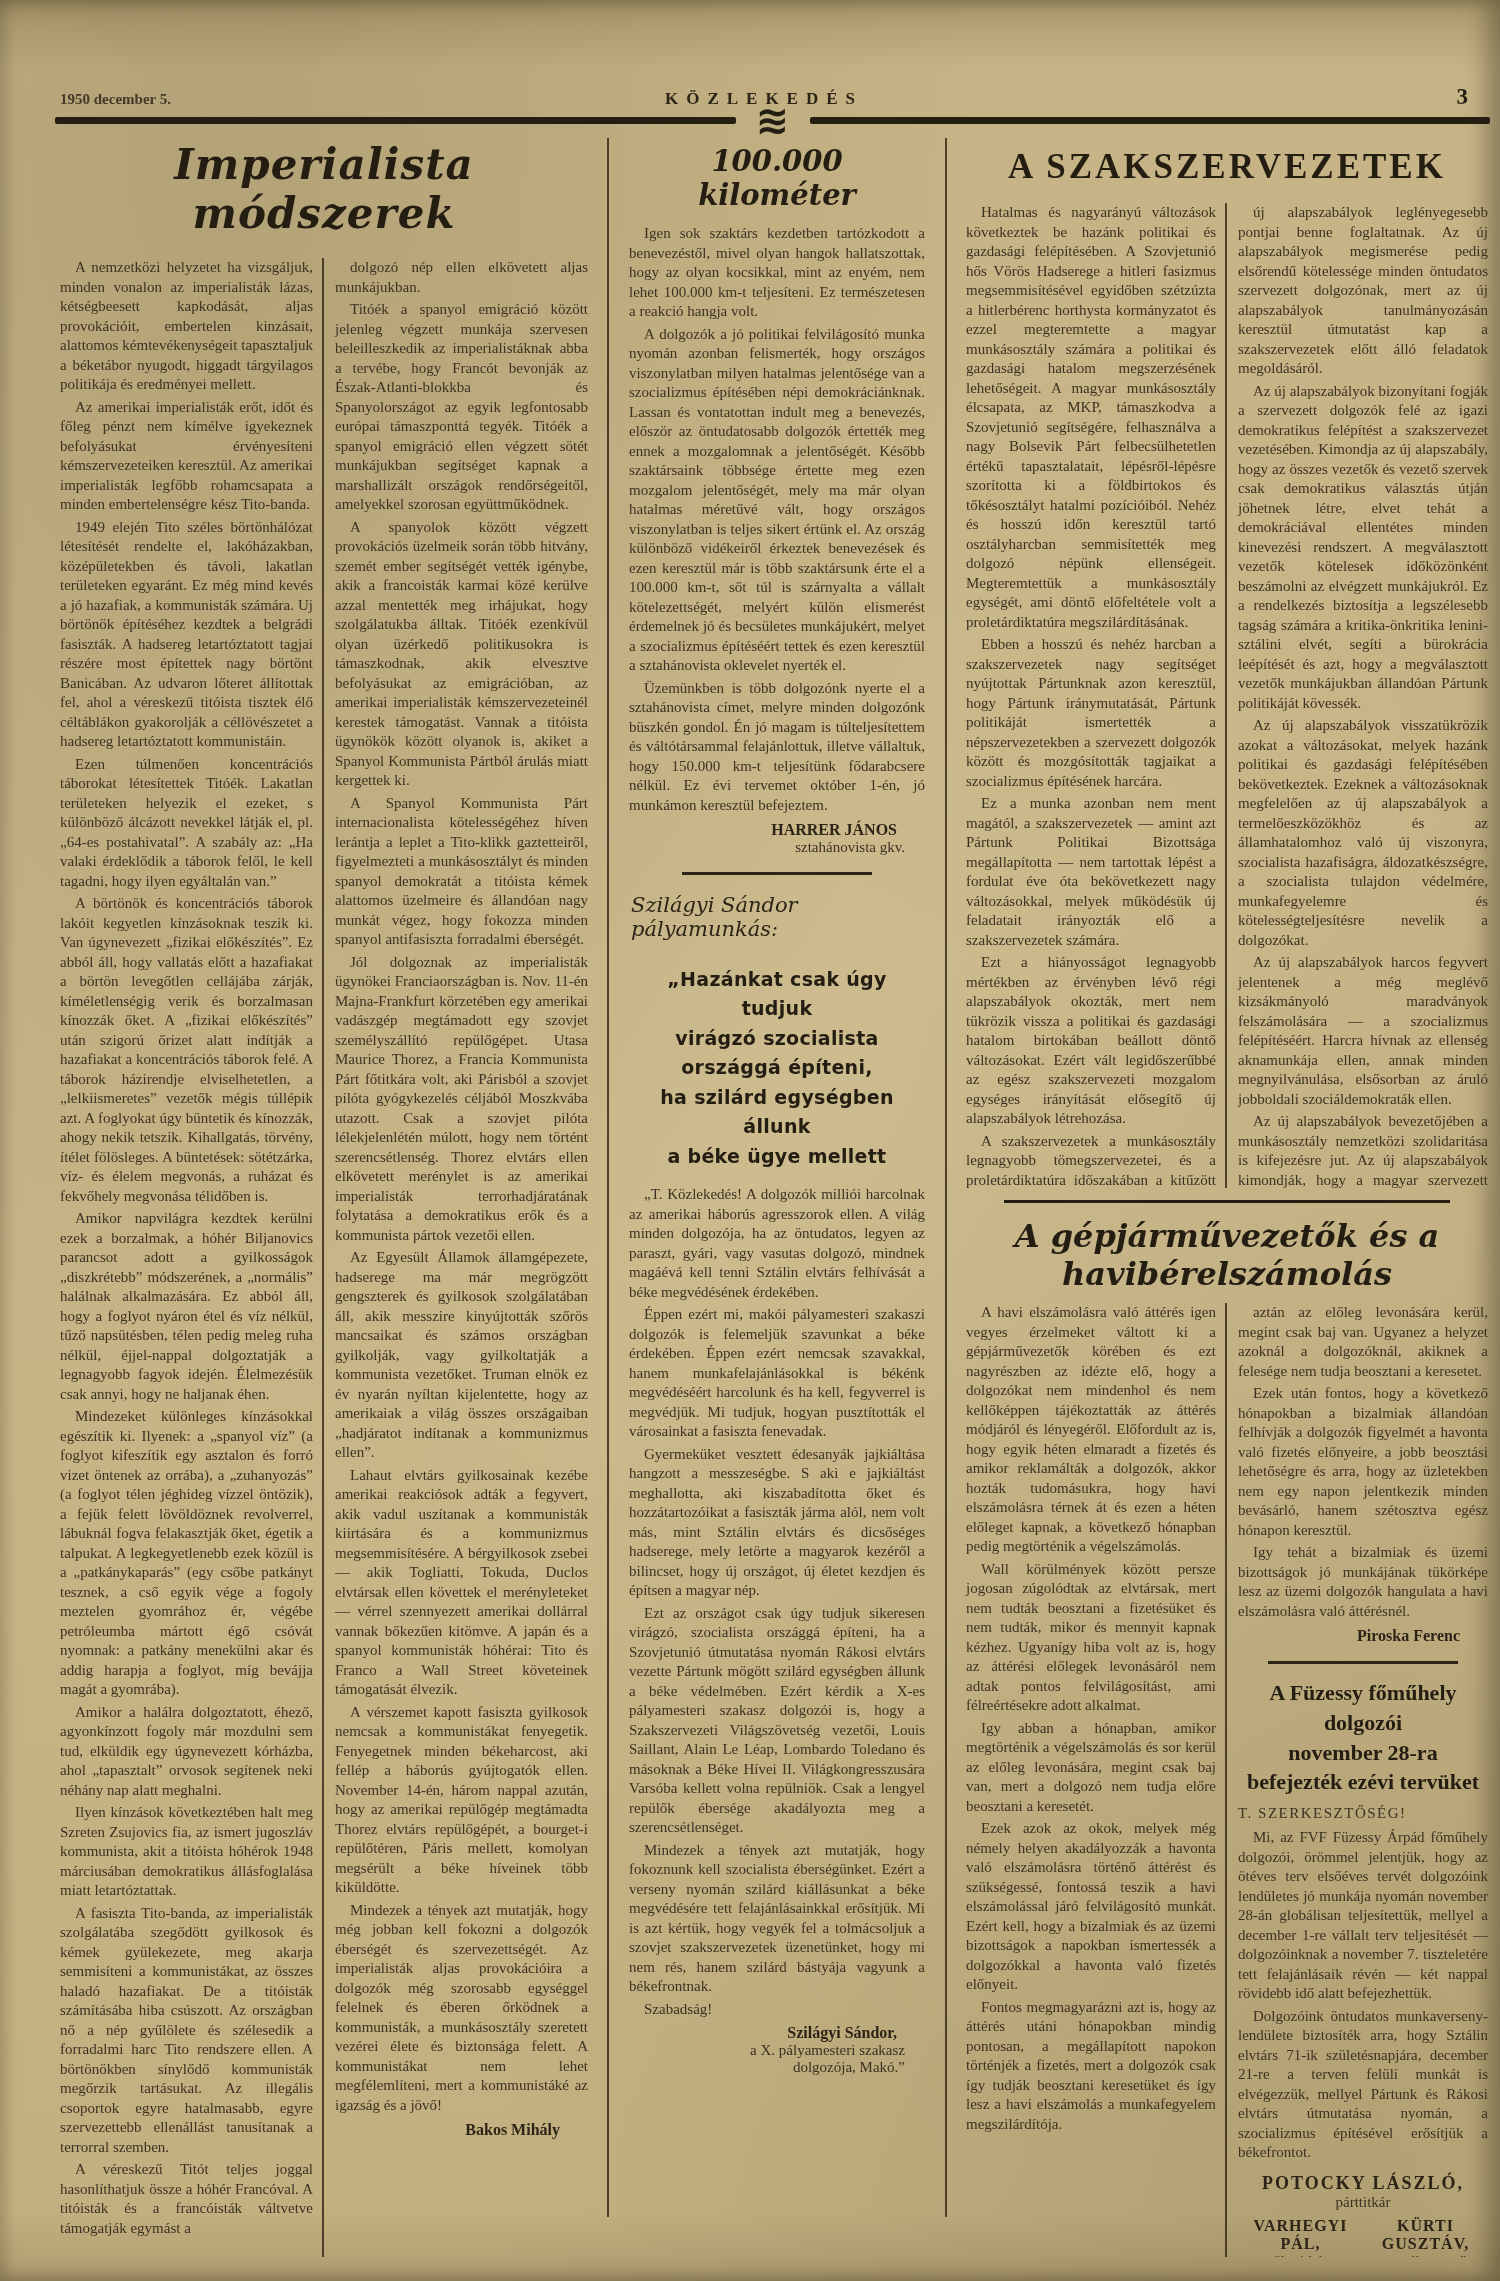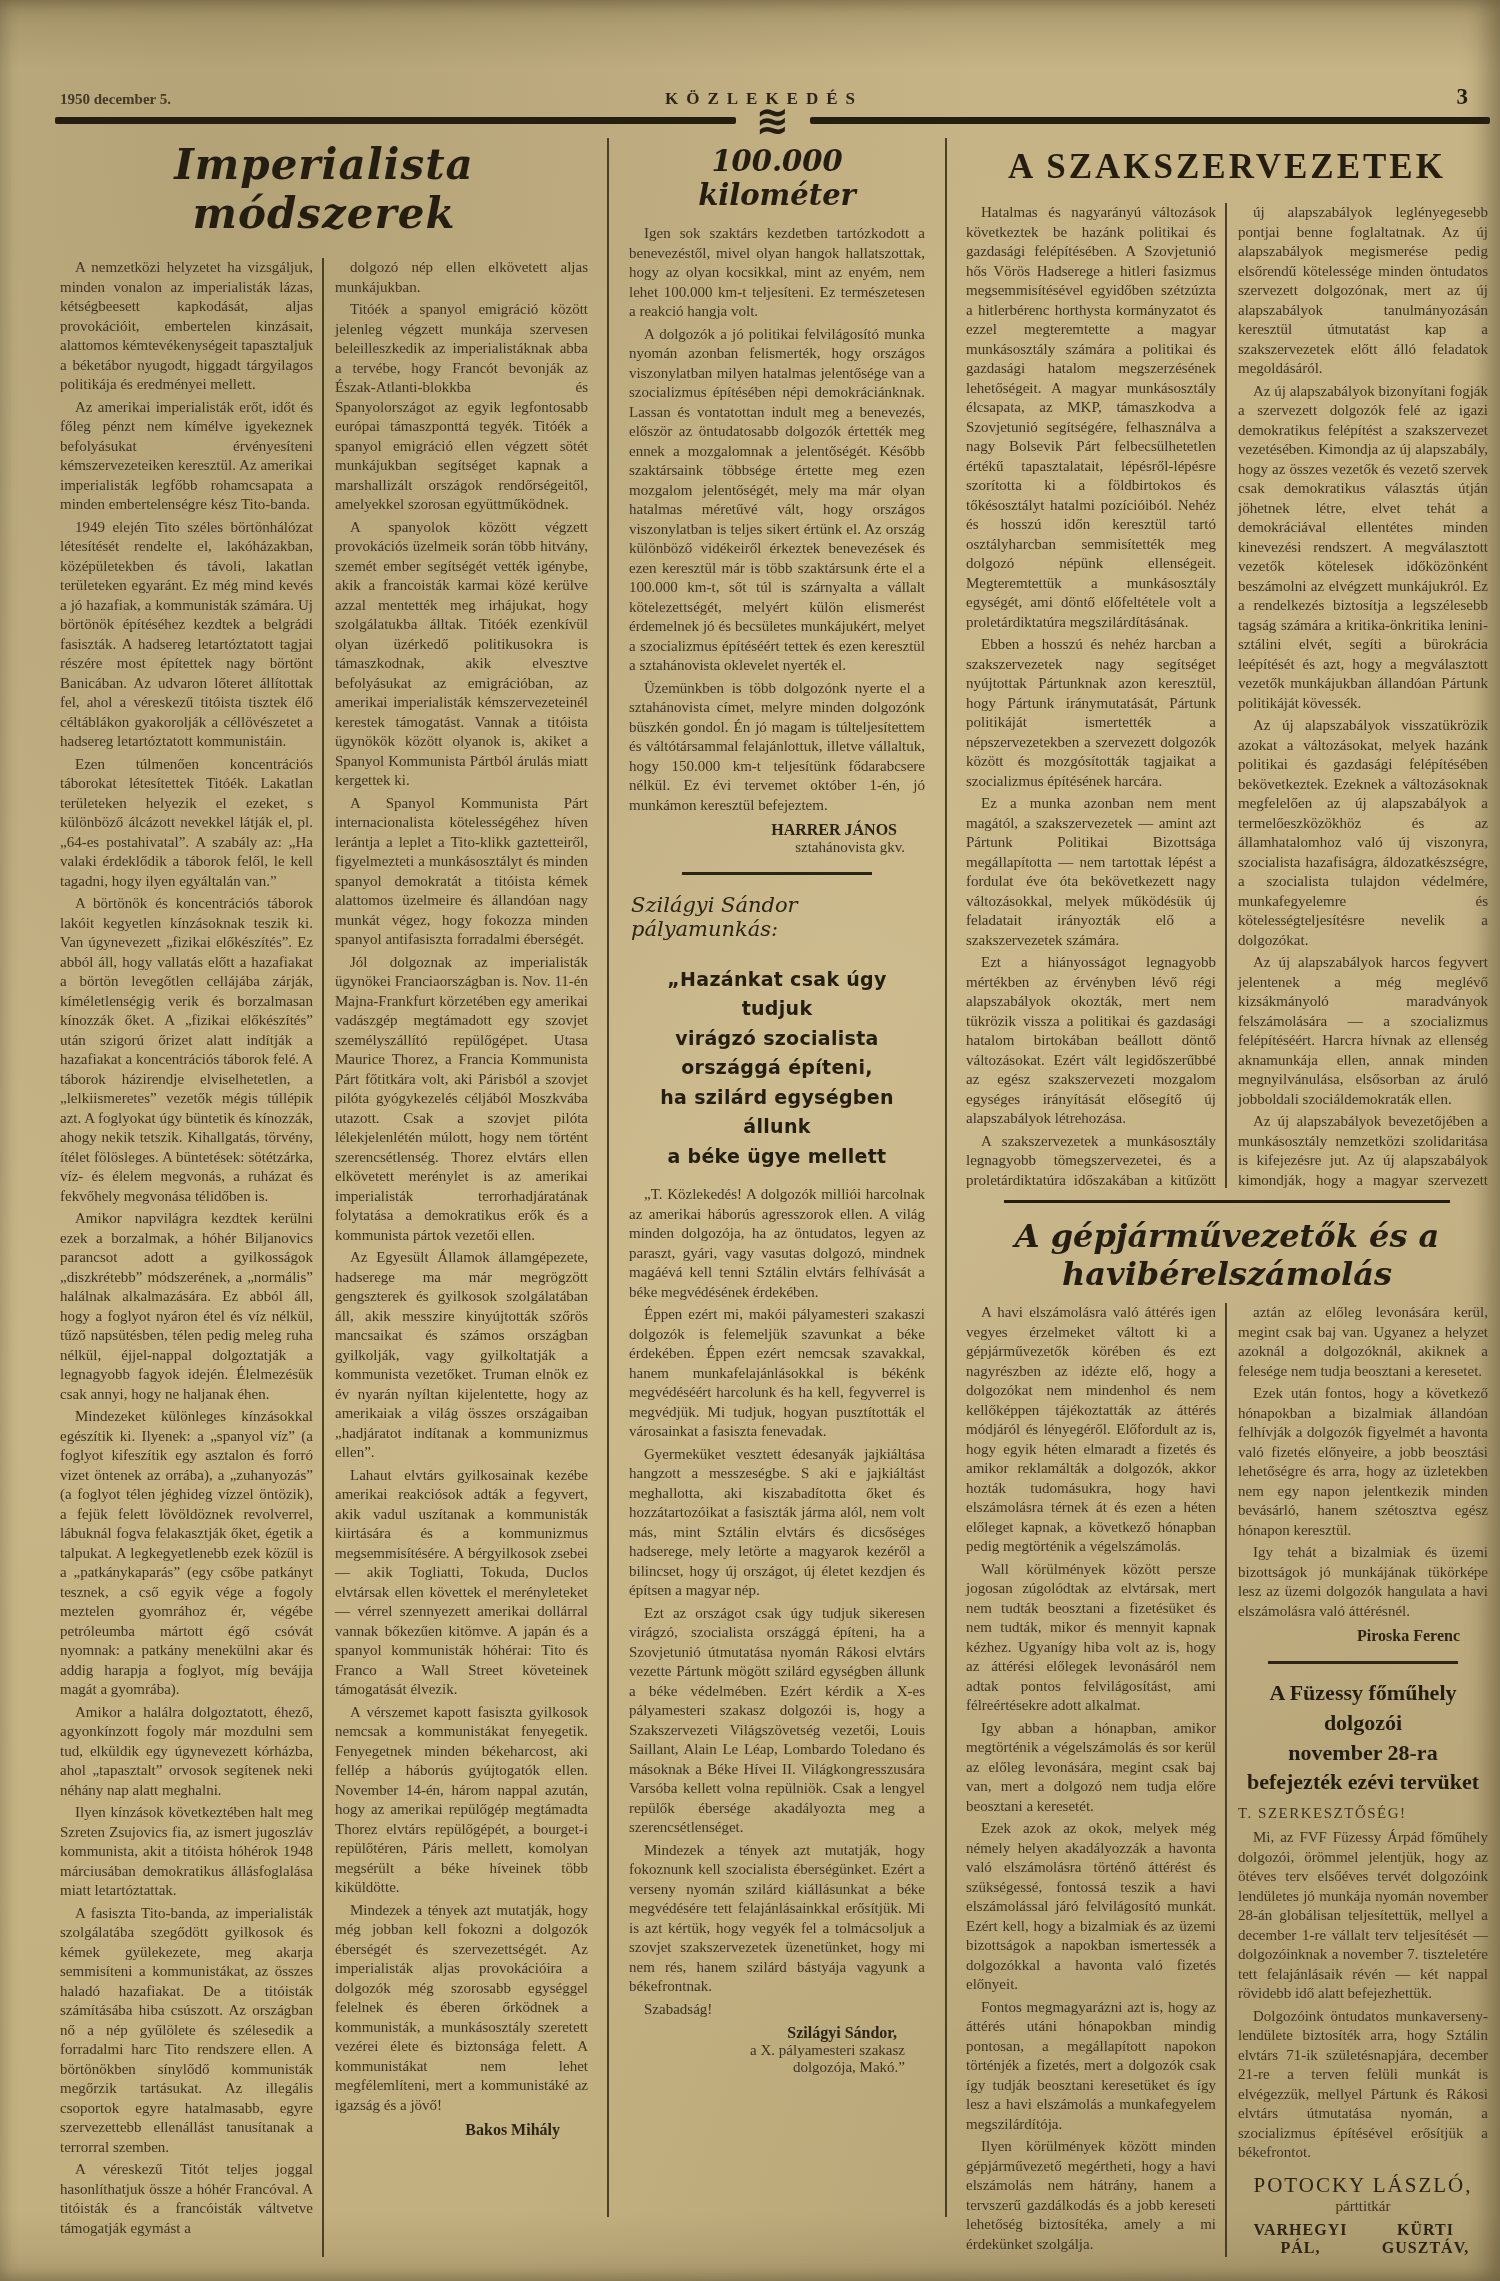--- a/index.html
+++ b/index.html
@@ -55,21 +55,21 @@
 
   .kicker{font-family:"DejaVu Serif",serif;font-style:italic;font-size:21px;margin:18px 2px 24px;color:#2c2416;}
   .qline{font-weight:bold;text-align:center;font-size:19px;line-height:1.55;
     font-family:"DejaVu Sans",sans-serif;color:#241d12;letter-spacing:.3px;}
   .quote-head{margin:4px 0 14px;}
   .closing{font-size:15px;text-indent:15px;margin-top:4px;}
 
   .fz-title{font-weight:bold;text-align:center;font-size:22px;line-height:1.35;margin:4px 0 8px;
     font-family:"Liberation Serif",serif;color:#241d12;}
   .salutation{font-size:15px;letter-spacing:1.5px;margin:2px 0 6px;color:#3c3222;}
-  .sig-center{font-weight:normal;text-align:center;font-size:21px;letter-spacing:2px;margin-top:10px;color:#2c2416;}
+  .sig-center{font-weight:bold;text-align:center;font-size:18px;letter-spacing:2px;margin-top:10px;color:#2c2416;}
   .role-center{text-align:center;font-size:15px;margin-bottom:6px;}
   .sig-row{display:flex;}
   .sig-cell{flex:1;text-align:center;}
   .sig-cell .nm{font-weight:bold;font-size:16px;letter-spacing:1px;color:#2c2416;}
   .sig-cell .rl{font-size:15px;text-align:center;}
 </style>
 </head>
 <body>
 
 <div class="sheet">
@@ -194,21 +194,20 @@
       <article style="display:flex;flex-direction:column;flex:1;overflow:hidden;">
         <h2 class="gep-title">A gépjárművezetők és a havibérelszámolás</h2>
         <div class="twocol gep-cols">
           <div class="subcol">
             <div>
                 <p class="para">A havi elszámolásra való áttérés igen vegyes érzelmeket váltott ki a gépjárművezetők körében és ezt nagyrészben az idézte elő, hogy a dolgozókat nem mindenhol és nem kellőképpen tájékoztatták az áttérés módjáról és lényegéről. Előfordult az is, hogy egyik héten elmaradt a fizetés és amikor reklamálták a dolgozók, akkor hozták tudomásukra, hogy havi elszámolásra térnek át és ezen a héten előleget kapnak, a következő hónapban pedig megtörténik a végelszámolás.</p>
                 <p class="para">Wall körülmények között persze jogosan zúgolódtak az elvtársak, mert nem tudták beosztani a fizetésüket és nem tudták, mikor és mennyit kapnak kézhez. Ugyanígy hiba volt az is, hogy az áttérési előlegek levonásáról nem adtak pontos felvilágosítást, ami félreértésekre adott alkalmat.</p>
                 <p class="para">Igy abban a hónapban, amikor megtörténik a végelszámolás és sor kerül az előleg levonására, megint csak baj van, mert a dolgozó nem tudja előre beosztani a keresetét.</p>
                 <p class="para">Ezek azok az okok, melyek még némely helyen akadályozzák a havonta való elszámolásra történő áttérést és szükségessé, fontossá teszik a havi elszámolással járó felvilágosító munkát. Ezért kell, hogy a bizalmiak és az üzemi bizottságok a napokban ismertessék a dolgozókkal a havonta való fizetés előnyeit.</p>
                 <p class="para">Fontos megmagyarázni azt is, hogy az áttérés utáni hónapokban mindig pontosan, a megállapított napokon történjék a fizetés, mert a dolgozók csak így tudják beosztani keresetüket és így lesz a havi elszámolás a munkafegyelem megszilárdítója.</p>
-                <p class="para">Ilyen körülmények között minden gépjárművezető megértheti, hogy a havi elszámolás nem hátrány, hanem a tervszerű gazdálkodás és a jobb kereseti lehetőség biztosítéka, amely a mi érdekünket szolgálja.</p>
               </div>
           </div>
           <div class="subcol second">
             <div>
                 <p class="para">aztán az előleg levonására kerül, megint csak baj van. Ugyanez a helyzet azoknál a dolgozóknál, akiknek a felesége nem tudja beosztani a keresetet.</p>
                 <p class="para">Ezek után fontos, hogy a következő hónapokban a bizalmiak állandóan felhívják a dolgozók figyelmét a havonta való fizetés előnyeire, a jobb beosztási lehetőségre és arra, hogy az üzletekben nem egy napon jelentkezik minden bevásárló, hanem szétosztva egész hónapon keresztül.</p>
                 <p class="para">Igy tehát a bizalmiak és üzemi bizottságok jó munkájának tükörképe lesz az üzemi dolgozók hangulata a havi elszámolásra való áttérésnél.</p>
               </div>
             <div class="sig">Piroska Ferenc</div>
             <div class="divider"></div>

